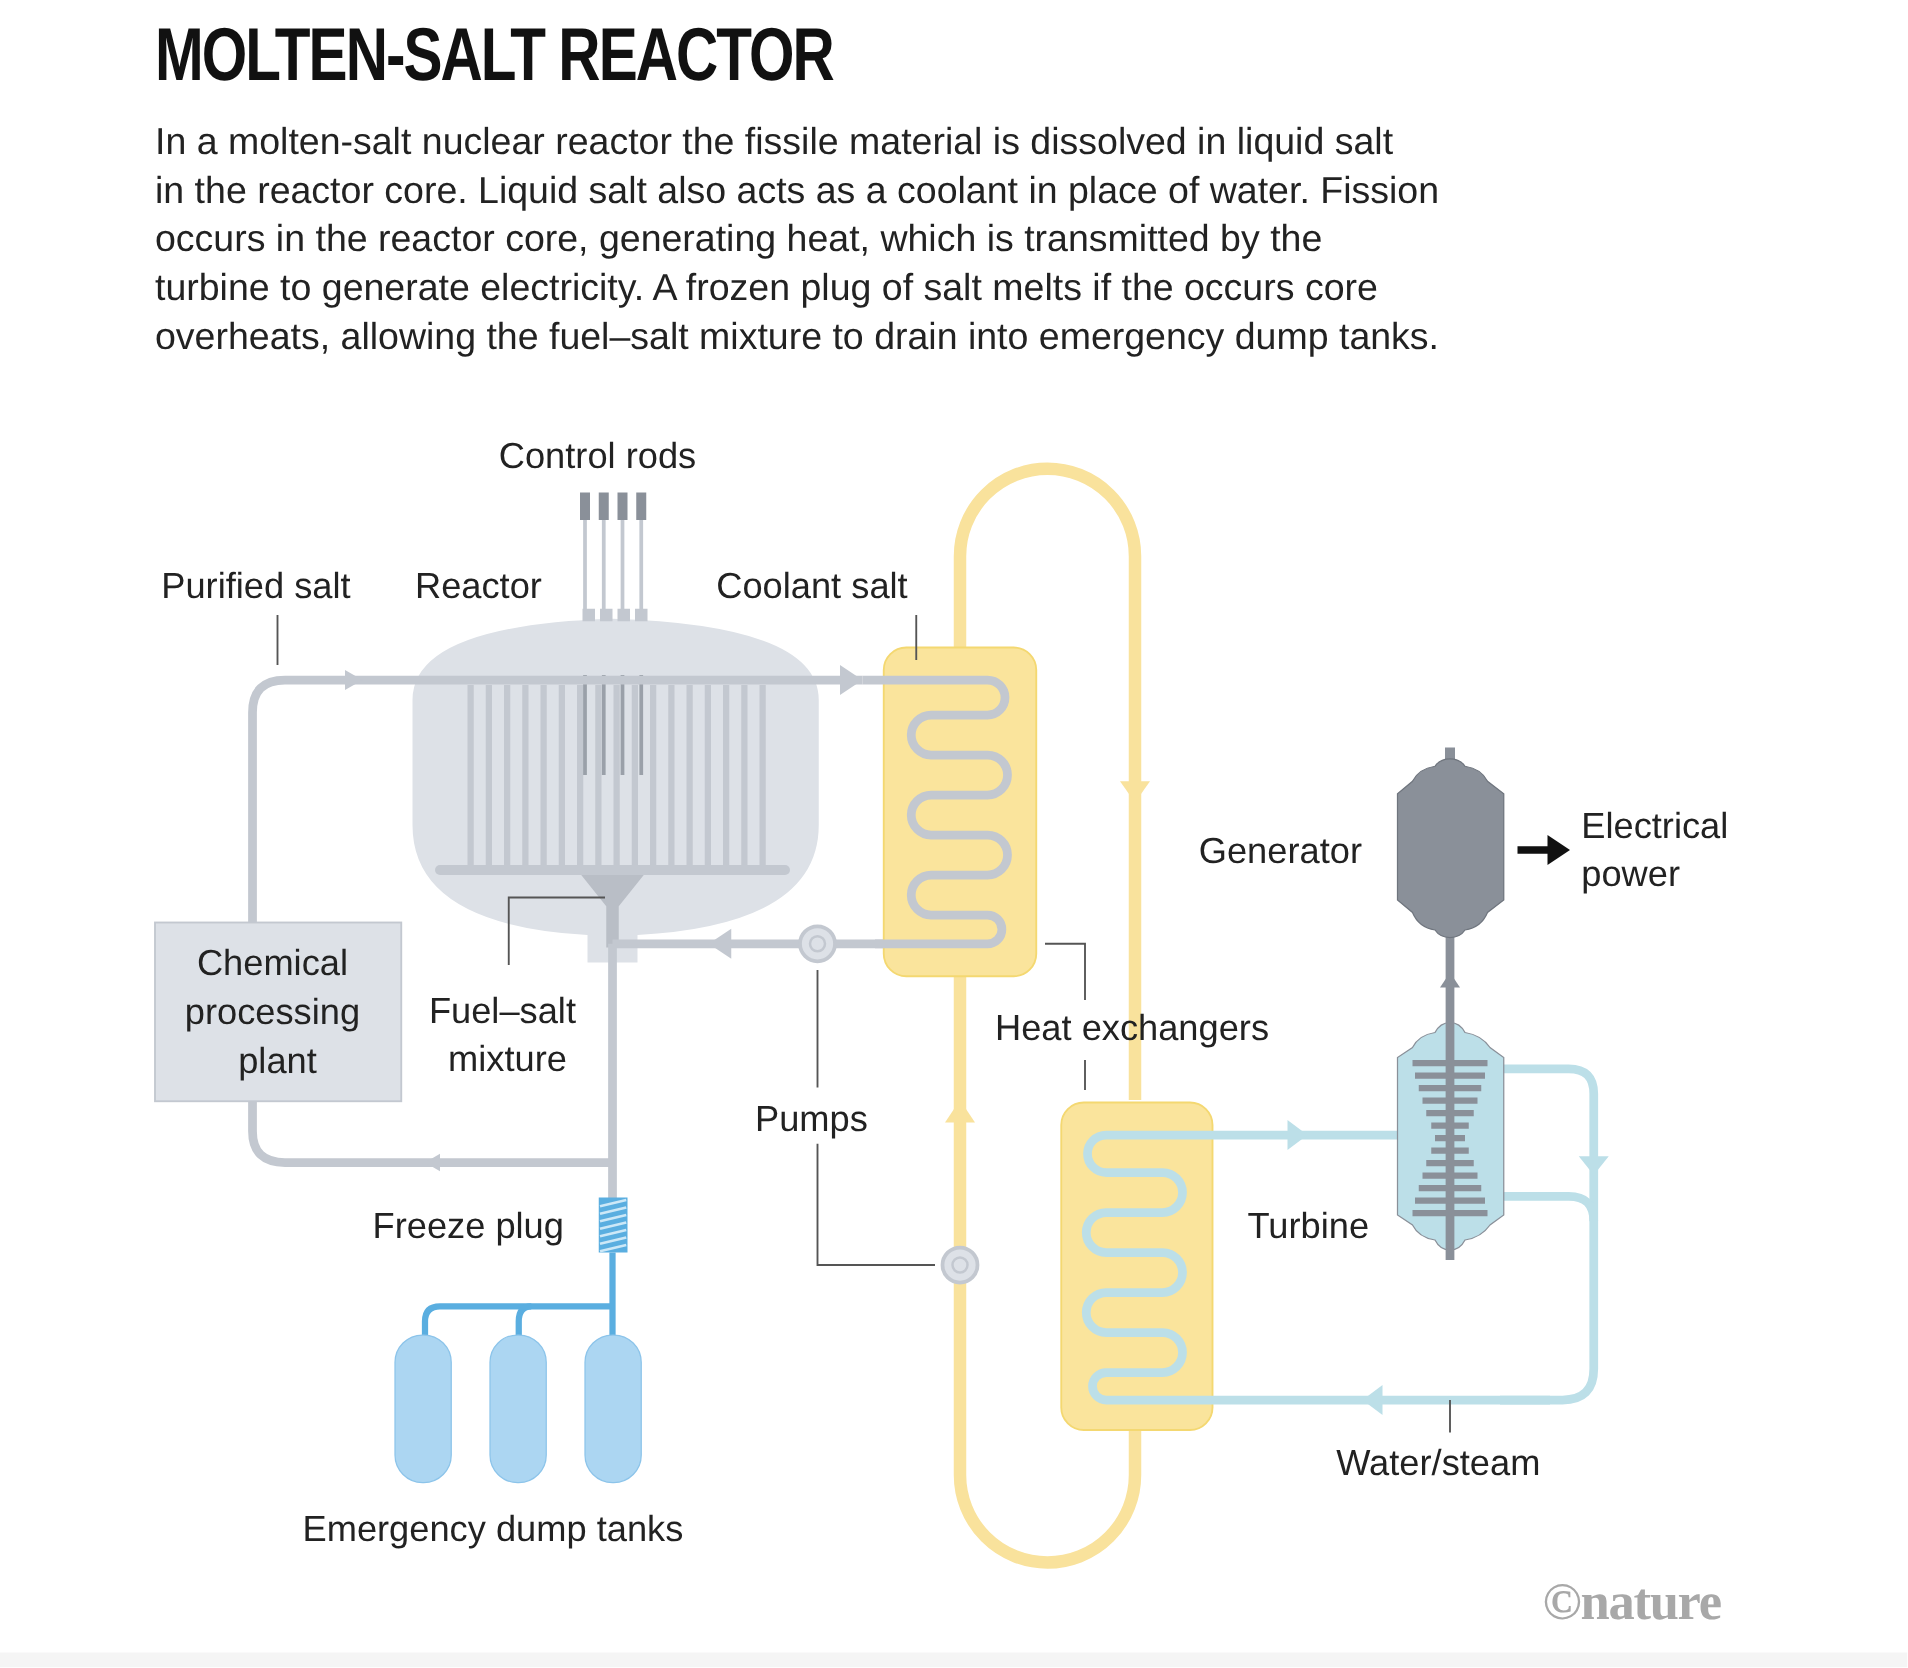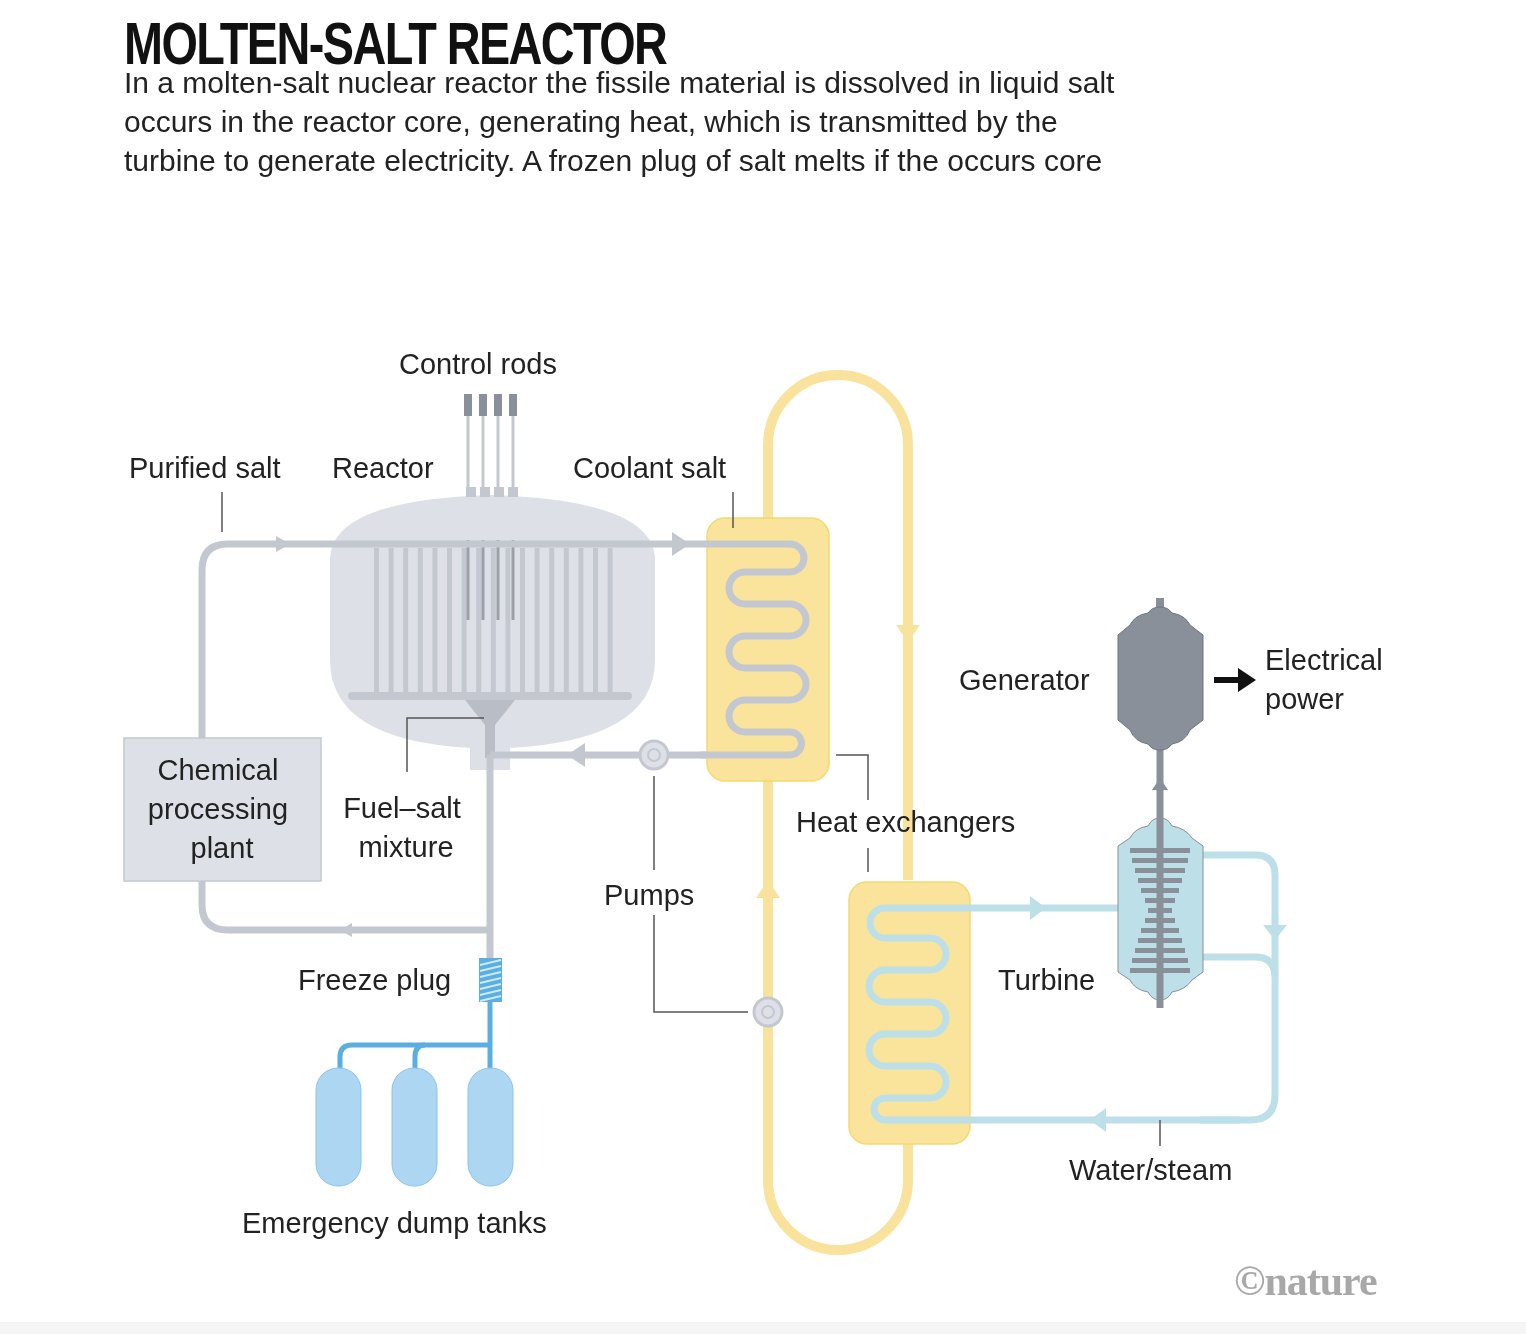--- a/index.html
+++ b/index.html
@@ -1,32 +1,34 @@
 <!DOCTYPE html>
 <html><head>
 <meta charset="utf-8">
 <style>
   html, body { margin: 0; padding: 0; background: #ffffff; }
   body { width: 1526px; height: 1334px; position: relative; overflow: hidden; font-family: "Liberation Sans", sans-serif; color: #1a1a1a; }
   .title { position: absolute; left: 124px; top: 12px; font-family: "Liberation Sans", sans-serif; font-weight: 700; font-size: 60px; letter-spacing: -2px; line-height: 64px; transform: scaleX(0.78); transform-origin: left top; color: #111; margin: 0; }
-  .intro { position: absolute; left: 124px; top: 63px; width: 1200px; font-size: 30px; line-height: 39px; color: #222; margin: 0; }
+  .intro { position: absolute; left: 124px; top: 94px; width: 1200px; font-size: 30px; line-height: 39px; color: #222; margin: 0; }
   .intro span { display: block; white-space: nowrap; }
   svg.diagram { position: absolute; left: 0; top: 0; }
   .lbl { font-family: "Liberation Sans", sans-serif; font-size: 29px; fill: #222; }
   .credit { font-family: "Liberation Serif", serif; font-weight: 700; font-size: 42px; fill: #a8a8a8; letter-spacing: -1px; }
   .bottom-bar { position: absolute; left: 0; bottom: 0; width: 1526px; height: 12px; background: #f5f5f5; }
 </style>
 </head>
 <body>
 
 <h1 class="title">MOLTEN-SALT REACTOR</h1>
 <p class="intro">
   <span>In a molten-salt nuclear reactor the fissile material is dissolved in liquid salt</span>
+  <span>in the reactor core. Liquid salt also acts as a coolant in place of water. Fission</span>
   <span>occurs in the reactor core, generating heat, which is transmitted by the</span>
   <span>turbine to generate electricity. A frozen plug of salt melts if the occurs core</span>
+  <span>overheats, allowing the fuel–salt mixture to drain into emergency dump tanks.</span>
 </p>
 
 <svg class="diagram" width="1526" height="1334" viewBox="0 0 1526 1334" xmlns="http://www.w3.org/2000/svg">
 
   <g fill="none" stroke="#f9e29c" stroke-width="10">
     <path d="M768 520 L768 445 A70 70 0 0 1 908 445 L908 880"></path>
     <path d="M768 780 L768 1180 A70 70 0 0 0 908 1180 L908 1140"></path>
   </g>
   <path d="M896 625 L920 625 L908 642 Z" fill="#f9e29c"></path>
   <path d="M756 898 L780 898 L768 880 Z" fill="#f9e29c"></path>

